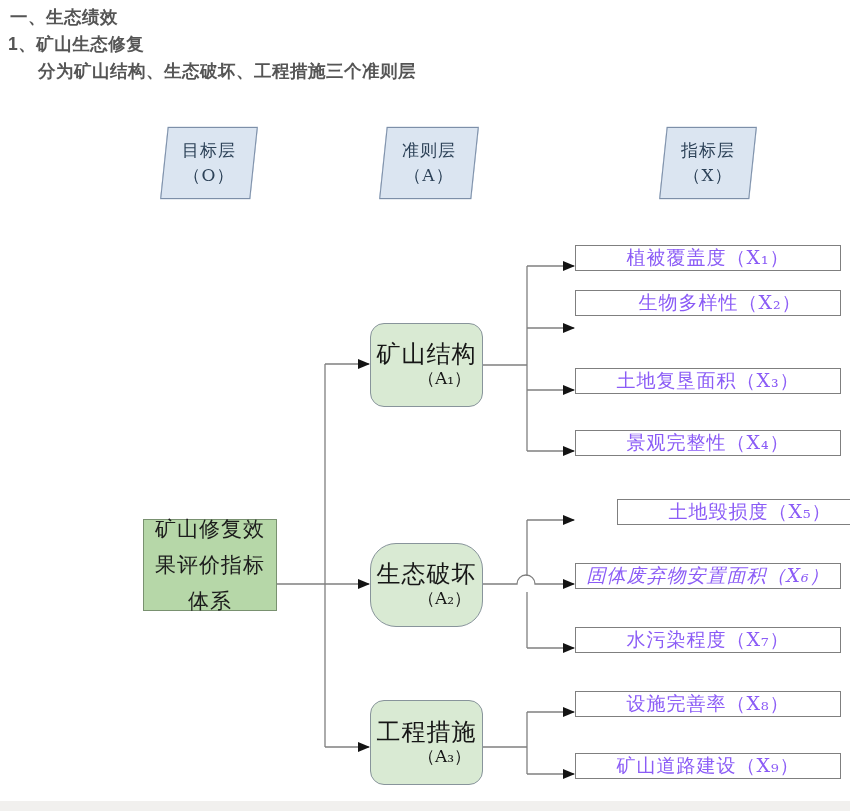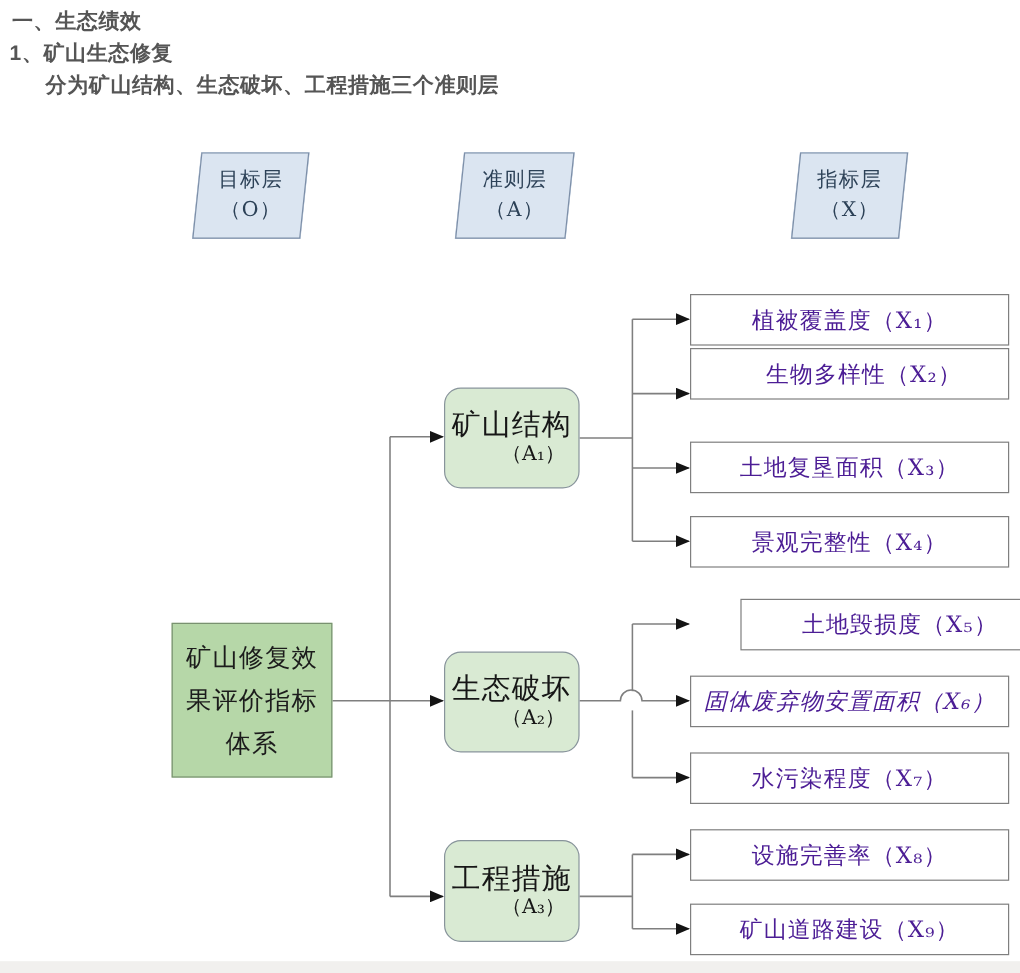--- a/index.html
+++ b/index.html
@@ -14,38 +14,38 @@
   .pgram{
     position:absolute;background:#dbe5f1;border:1px solid #7d8fa8;
     transform:skewX(-6deg);box-shadow:0 0 0 0.2px #9db0c8;
   }
   .pgram-inner{
     position:absolute;left:0;top:0;width:100%;height:100%;
     transform:skewX(6deg);display:flex;flex-direction:column;align-items:center;justify-content:center;
     color:#2c4157;font-size:17px;line-height:1.5;letter-spacing:1px;text-align:center;
   }
   .goalbox{
-    position:absolute;left:143px;top:519px;width:134px;height:129px;box-sizing:border-box;
+    position:absolute;left:143px;top:519px;width:134px;height:92px;box-sizing:border-box;
     background:#b6d7a8;border:1.5px solid #799170;
     display:flex;flex-direction:column;align-items:center;justify-content:center;
     font-size:21px;color:#1c1c1c;line-height:36px;letter-spacing:1px;text-align:center;
   }
   .abox{
     position:absolute;left:370px;width:113px;height:84px;box-sizing:border-box;
     background:#d9ead3;border:1.5px solid #88949b;border-radius:14px;
     display:flex;flex-direction:column;align-items:center;justify-content:center;
     color:#161616;text-align:center;
   }
   .abox .nm{font-size:24px;line-height:26px;letter-spacing:1px;}
   .abox .cd{font-size:17px;line-height:22px;margin-left:36px;}
   .xbox{
-    position:absolute;left:575px;width:266px;height:43px;box-sizing:border-box;
+    position:absolute;left:575px;width:266px;height:26px;box-sizing:border-box;
     background:#ffffff;border:1.5px solid #7f7f7f;
     display:flex;align-items:center;justify-content:center;
-    font-size:19px;color:#4c1d95;letter-spacing:1px;white-space:nowrap;
+    font-size:19px;color:#8b5cf6;letter-spacing:1px;white-space:nowrap;
   }
   #wires{position:absolute;left:0;top:0;}
   .footer-strip{position:absolute;left:0;top:801px;width:850px;height:10px;background:#f1f0ee;}
 </style>
 </head>
 <body>
 
 <div id="stage">
 
   <div class="hdr" style="left:10px;top:5px;">一、生态绩效</div>
@@ -108,21 +108,21 @@
   <div class="goalbox">
     <div>矿山修复效</div>
     <div>果评价指标</div>
     <div>体系</div>
   </div>
 
   <div class="abox" style="top:323px;">
     <div class="nm">矿山结构</div>
     <div class="cd">（A₁）</div>
   </div>
-  <div class="abox" style="top:543px;">
+  <div class="abox" style="top:543px;border-radius:26px;">
     <div class="nm">生态破坏</div>
     <div class="cd">（A₂）</div>
   </div>
   <div class="abox" style="top:700px;height:85px;">
     <div class="nm">工程措施</div>
     <div class="cd">（A₃）</div>
   </div>
 
   <div class="xbox" style="top:245px;">植被覆盖度（X₁）</div>
   <div class="xbox" style="top:290px;padding-left:24px;">生物多样性（X₂）</div>

